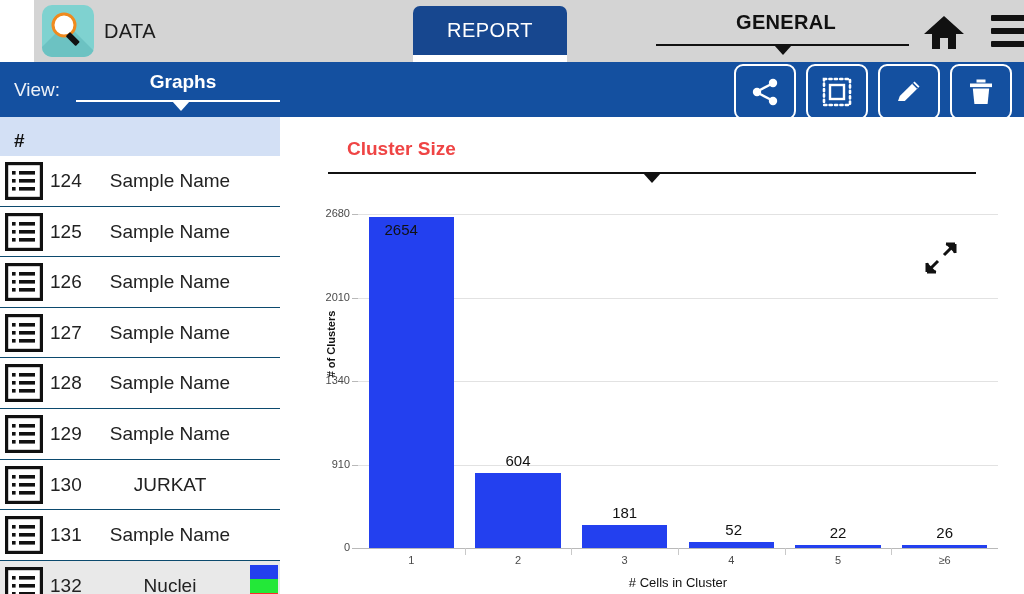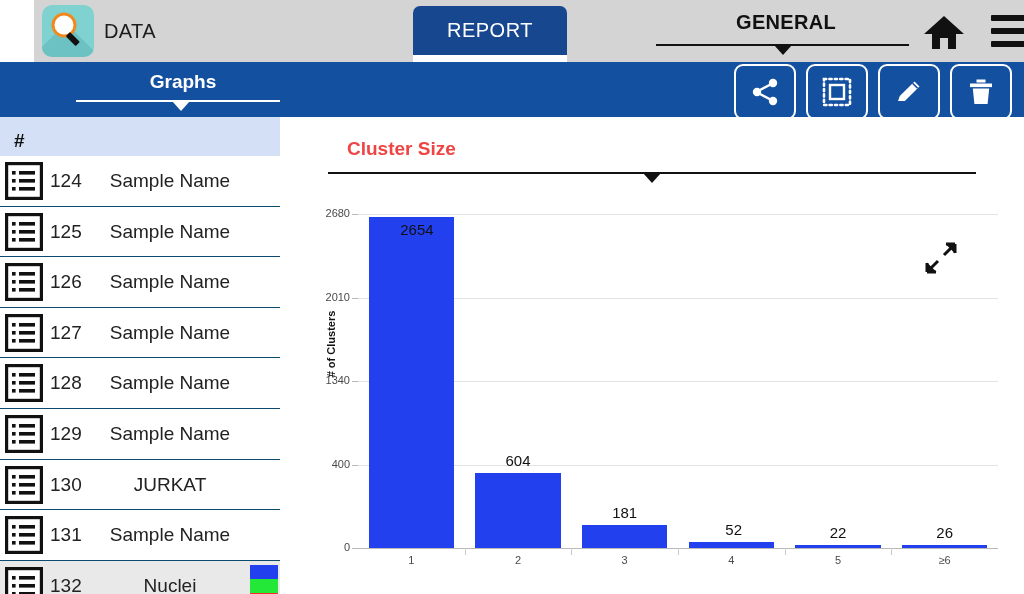--- a/index.html
+++ b/index.html
@@ -183,20 +183,21 @@
       </svg>
     </div>
     <div class="menu-icon">
       <span></span>
         <span></span>
         <span></span>
     </div>
   </div>
 
   <div class="viewbar">
+    <div class="view-label">View:</div>
     <div class="view-value">Graphs</div>
   </div>
   <div class="view-rule"></div>
   <div class="view-caret"></div>
 
   <div class="tool-btn" id="btn-share">
     <svg width="30" height="30" viewBox="0 0 30 30">
       <circle cx="23" cy="6" r="4.2" fill="#fff"></circle>
       <circle cx="7" cy="15" r="4.2" fill="#fff"></circle>
       <circle cx="23" cy="24" r="4.2" fill="#fff"></circle>
@@ -362,37 +363,38 @@
       <svg width="34" height="34" viewBox="0 0 34 34">
         <path d="M31 3 L20 14 M31 3 L31 12 M31 3 L22 3" stroke="#111" stroke-width="3" fill="none"></path>
         <path d="M3 31 L14 20 M3 31 L3 22 M3 31 L12 31" stroke="#111" stroke-width="3" fill="none"></path>
         <path d="M31 3 L21.5 3 L31 12.5 Z" fill="#111"></path>
         <path d="M3 31 L12.5 31 L3 21.5 Z" fill="#111"></path>
       </svg>
     </div>
 
     <div class="plot" id="plot-area">
       <div class="ylabel"># of Clusters</div>
+      <div class="xlabel"># Cells in Cluster</div>
     <div class="axis-line" style="top: 334px;"></div>
         <div class="ytick" style="top: 327px;">0</div>
         <div class="ytick-mark" style="top: 334px;"></div>
         <div class="gridline" style="top: 250.5px;"></div>
-        <div class="ytick" style="top: 243.5px;">400</div>
+        <div class="ytick" style="top: 243.5px;">910</div>
         <div class="ytick-mark" style="top: 250.5px;"></div>
         <div class="gridline" style="top: 167px;"></div>
         <div class="ytick" style="top: 160px;">1340</div>
         <div class="ytick-mark" style="top: 167px;"></div>
         <div class="gridline" style="top: 83.5px;"></div>
         <div class="ytick" style="top: 76.5px;">2010</div>
         <div class="ytick-mark" style="top: 83.5px;"></div>
         <div class="gridline" style="top: 0px;"></div>
         <div class="ytick" style="top: -7px;">2680</div>
         <div class="ytick-mark" style="top: 0px;"></div>
         <div class="bar" style="left: 10.6667px; width: 85.3333px; height: 330.76px; background: rgb(35, 64, 239);"></div>
-        <div class="barlabel" style="left: 10.6667px; width: 65px; top: 7.2403px; text-align: right;">2654</div>
+        <div class="barlabel" style="left: 10.6667px; width: 65px; top: 7.2403px;">2654</div>
         <div class="xtick" style="left: 0px; width: 106.667px;">1</div>
         <div class="bar" style="left: 117.333px; width: 85.3333px; height: 75.2746px; background: rgb(35, 64, 239);"></div>
         <div class="barlabel" style="left: 117.333px; width: 85.3333px; top: 237.725px;">604</div>
         <div class="xtick" style="left: 106.667px; width: 106.667px;">2</div>
         <div class="xtick-sep" style="left: 106.667px;"></div>
         <div class="bar" style="left: 224px; width: 85.3333px; height: 22.5575px; background: rgb(35, 64, 239);"></div>
         <div class="barlabel" style="left: 224px; width: 85.3333px; top: 290.443px;">181</div>
         <div class="xtick" style="left: 213.333px; width: 106.667px;">3</div>
         <div class="xtick-sep" style="left: 213.333px;"></div>
         <div class="bar" style="left: 330.667px; width: 85.3333px; height: 6.4806px; background: rgb(35, 64, 239);"></div>

